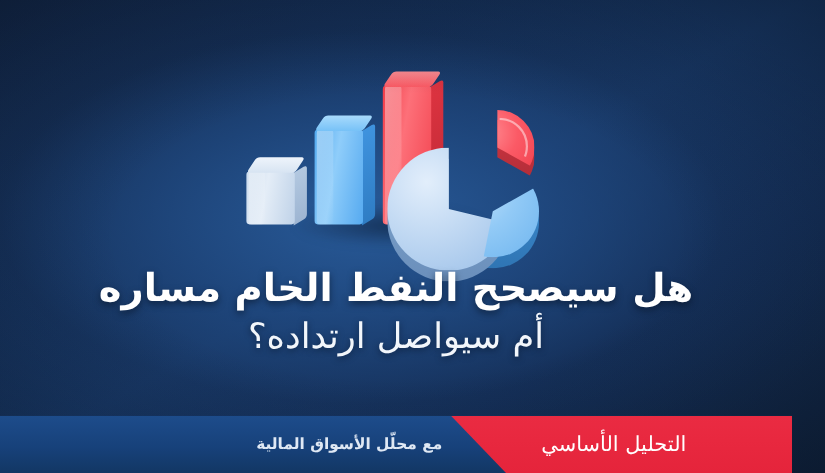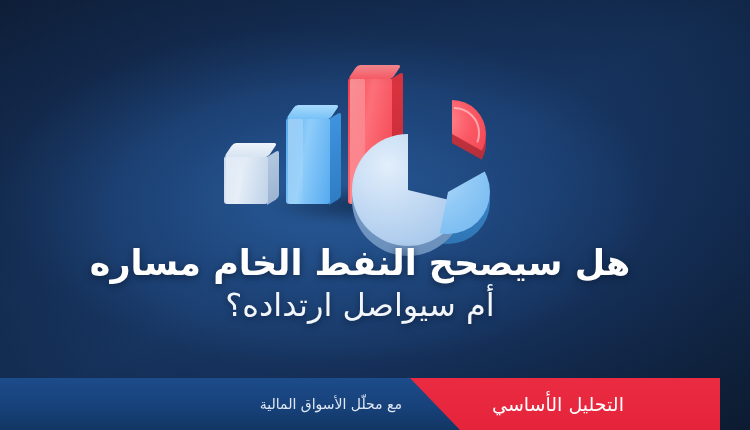--- a/index.html
+++ b/index.html
@@ -242,21 +242,21 @@
     align-items: center;
     color: #eef3fa;
     font-size: 14px;
     white-space: nowrap;
   }
   .footer-credit .name {
     font-weight: bold;
     color: #ffffff;
     margin-left: 6px;
   }
-  .footer-credit .role { font-weight: normal; color: #dfe8f4; }
+  .footer-credit .role { font-weight: bold; color: #dfe8f4; }
 </style>
 </head>
 <body>
 
 <div class="banner">
 
   <div class="artwork">
     <div class="art-shadow"></div>
 
     <div class="bar" id="bar1">

